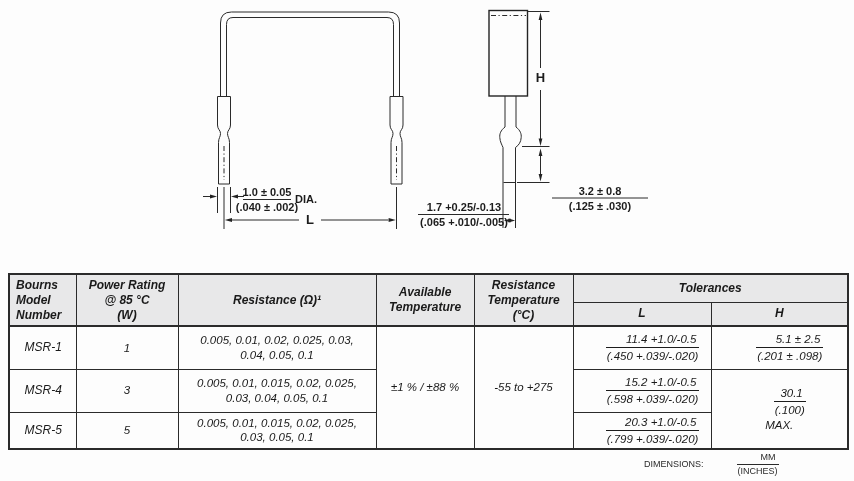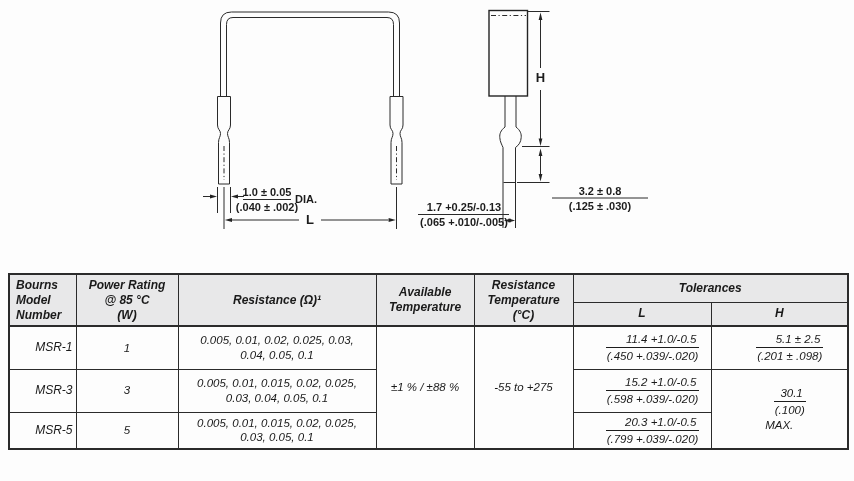--- a/index.html
+++ b/index.html
@@ -38,21 +38,21 @@
     vertical-align:middle; text-align:center;
     padding:2px 3px; line-height:1.25;
   }
   table.spec thead th {
     background:#e8e8e9; font-weight:bold; font-size:12px;
     white-space:pre-line;
   }
   table.spec th.hb { border-bottom:2px solid #2b2b2b; }
   table.spec th.left { text-align:left; padding-left:6px; }
   table.spec tbody td { background:#fdfdfd; font-size:11.5px; }
-  table.spec td.model { text-align:right; padding-left:4px; font-size:12px; }
+  table.spec td.model { text-align:center; padding-left:4px; font-size:12px; }
   .pre { white-space:pre-line; }
   tr.h1 { height:28px; } tr.h2 { height:24px; }
   tr.r1 { height:43px; } tr.r2 { height:43px; } tr.r3 { height:33px;padding-left:32px; }
 
   
   .frac { display:inline-block; line-height:1.25; vertical-align:middle; }
   .frac .num { display:block; padding:0 3px 1px;text-align:right; }
   .frac .den { display:block; border-top:1.4px solid #1c1c1c; padding:1px 1px 0;margin-left:21px; }
   .maxline { display:block; line-height:1.25; }
 
@@ -200,21 +200,21 @@
           </span>
         </td>
         <td>
           <span class="frac">
             <span class="num">5.1 ± 2.5</span>
             <span class="den">(.201 ± .098)</span>
           </span>
         </td>
       </tr>
       <tr class="r2">
-        <td class="model">MSR-3</td>
+        <td class="model">MSR-4</td>
         <td>3</td>
         <td class="pre">0.005, 0.01, 0.015, 0.02, 0.025,
 0.03, 0.04, 0.05, 0.1</td>
         <td>
           <span class="frac">
             <span class="num">15.2 +1.0/-0.5</span>
             <span class="den">(.598 +.039/-.020)</span>
           </span>
         </td>
         <td rowspan="2">
@@ -233,14 +233,21 @@
         <td>
           <span class="frac">
             <span class="num">20.3 +1.0/-0.5</span>
             <span class="den">(.799 +.039/-.020)</span>
           </span>
         </td>
       </tr>
     </tbody>
   </table>
 
+  <div class="footer">
+    <span>DIMENSIONS:</span>
+    <span class="frac">
+      <span class="num">MM</span>
+      <span class="den">(INCHES)</span>
+    </span>
+  </div>
 
 </div>
 
 </body></html>

